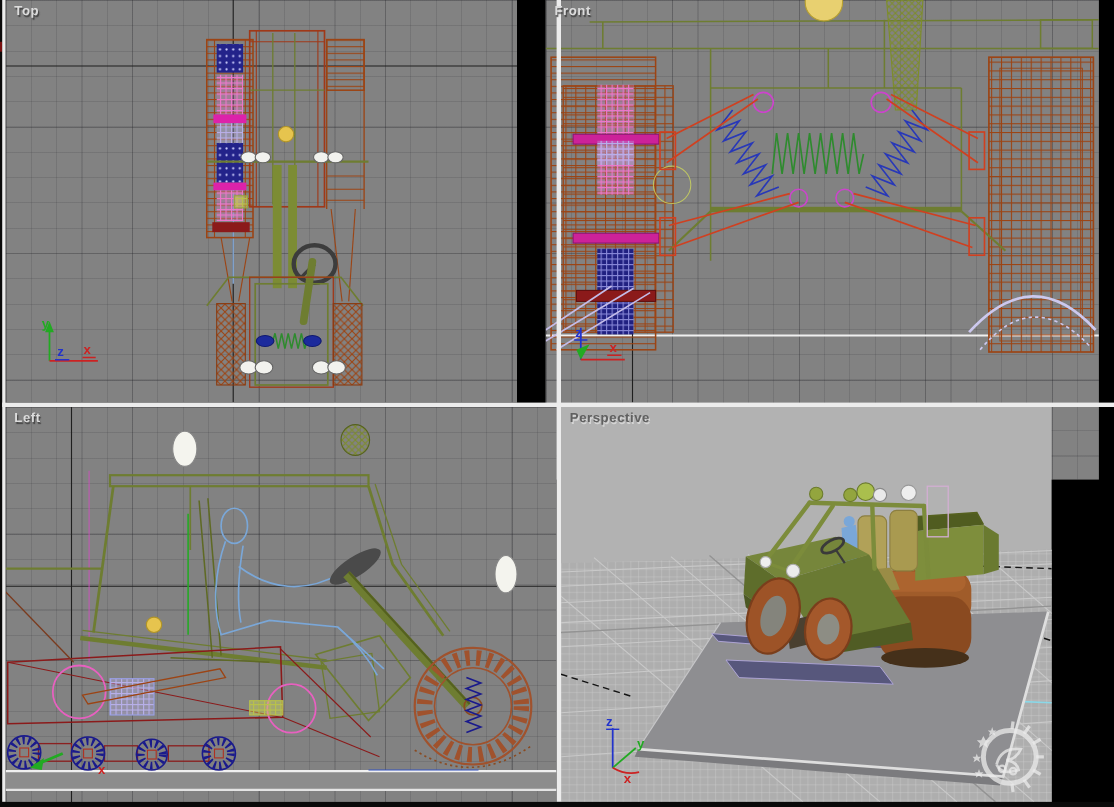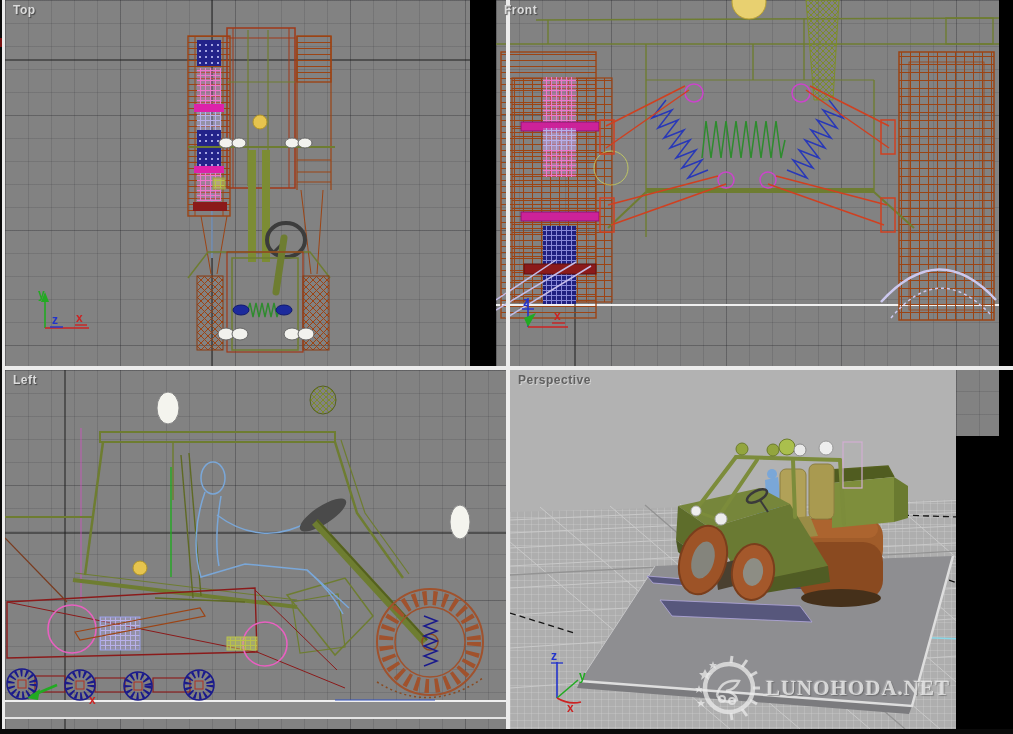--- a/index.html
+++ b/index.html
@@ -507,21 +507,20 @@
           <circle cx="27" cy="44" r="3" stroke-width="2"></circle>
           <circle cx="37" cy="46" r="3" stroke-width="2"></circle>
         </g>
         <g fill="rgba(235,235,235,.75)">
           <polygon points="10,14 12,18 16,18 13,21 14,25 10,22 6,25 7,21 4,18 8,18"></polygon>
           <polygon points="4,30 5,33 8,33 6,35 7,38 4,36 1,38 2,35 0,33 3,33"></polygon>
           <polygon points="6,44 7,47 10,47 8,49 9,52 6,50 3,52 4,49 2,47 5,47"></polygon>
           <polygon points="18,6 19,9 22,9 20,11 21,14 18,12 15,14 16,11 14,9 17,9"></polygon>
         </g>
       </svg>
-      <span class="watermark-text">LUNOHODA.NET</span>
     </div>
   </div>
 
   <div class="divider-v"></div>
   <div class="divider-h"></div>
   <div class="edge-black-left"></div>
   <div class="edge-red-mark"></div>
   <div class="edge-white-left"></div>
   <div class="edge-black-bottom"></div>
 </div>

